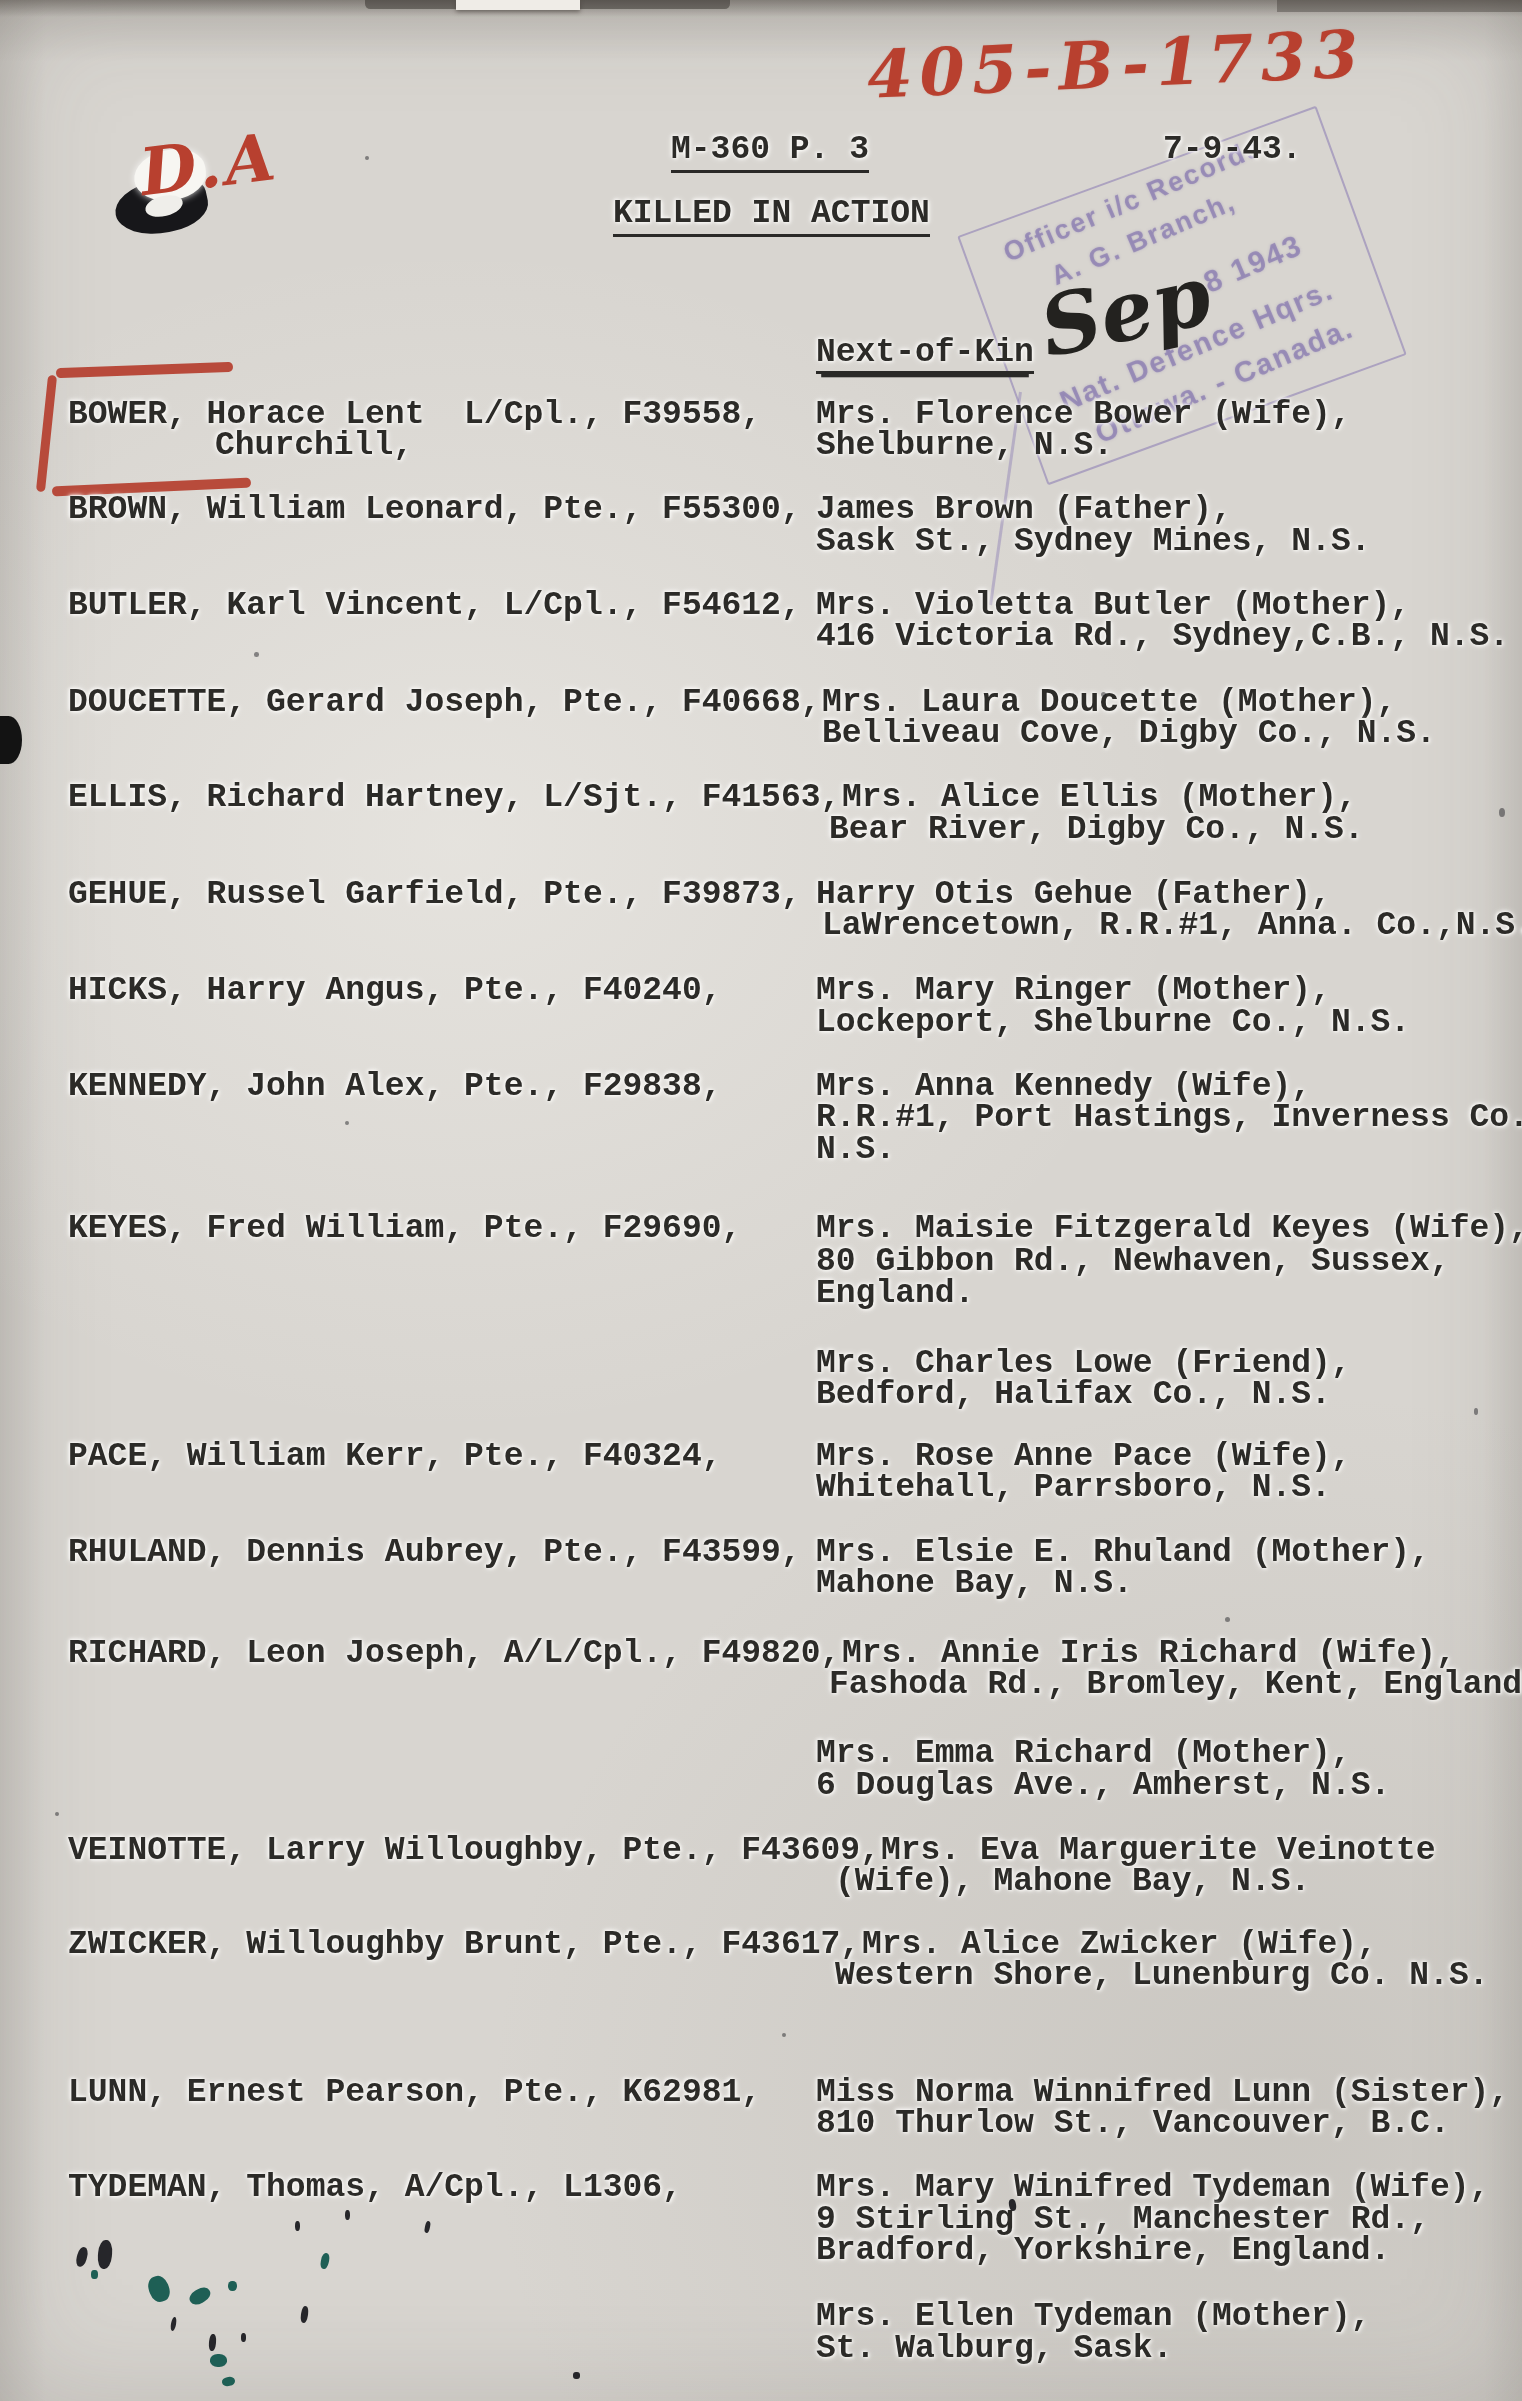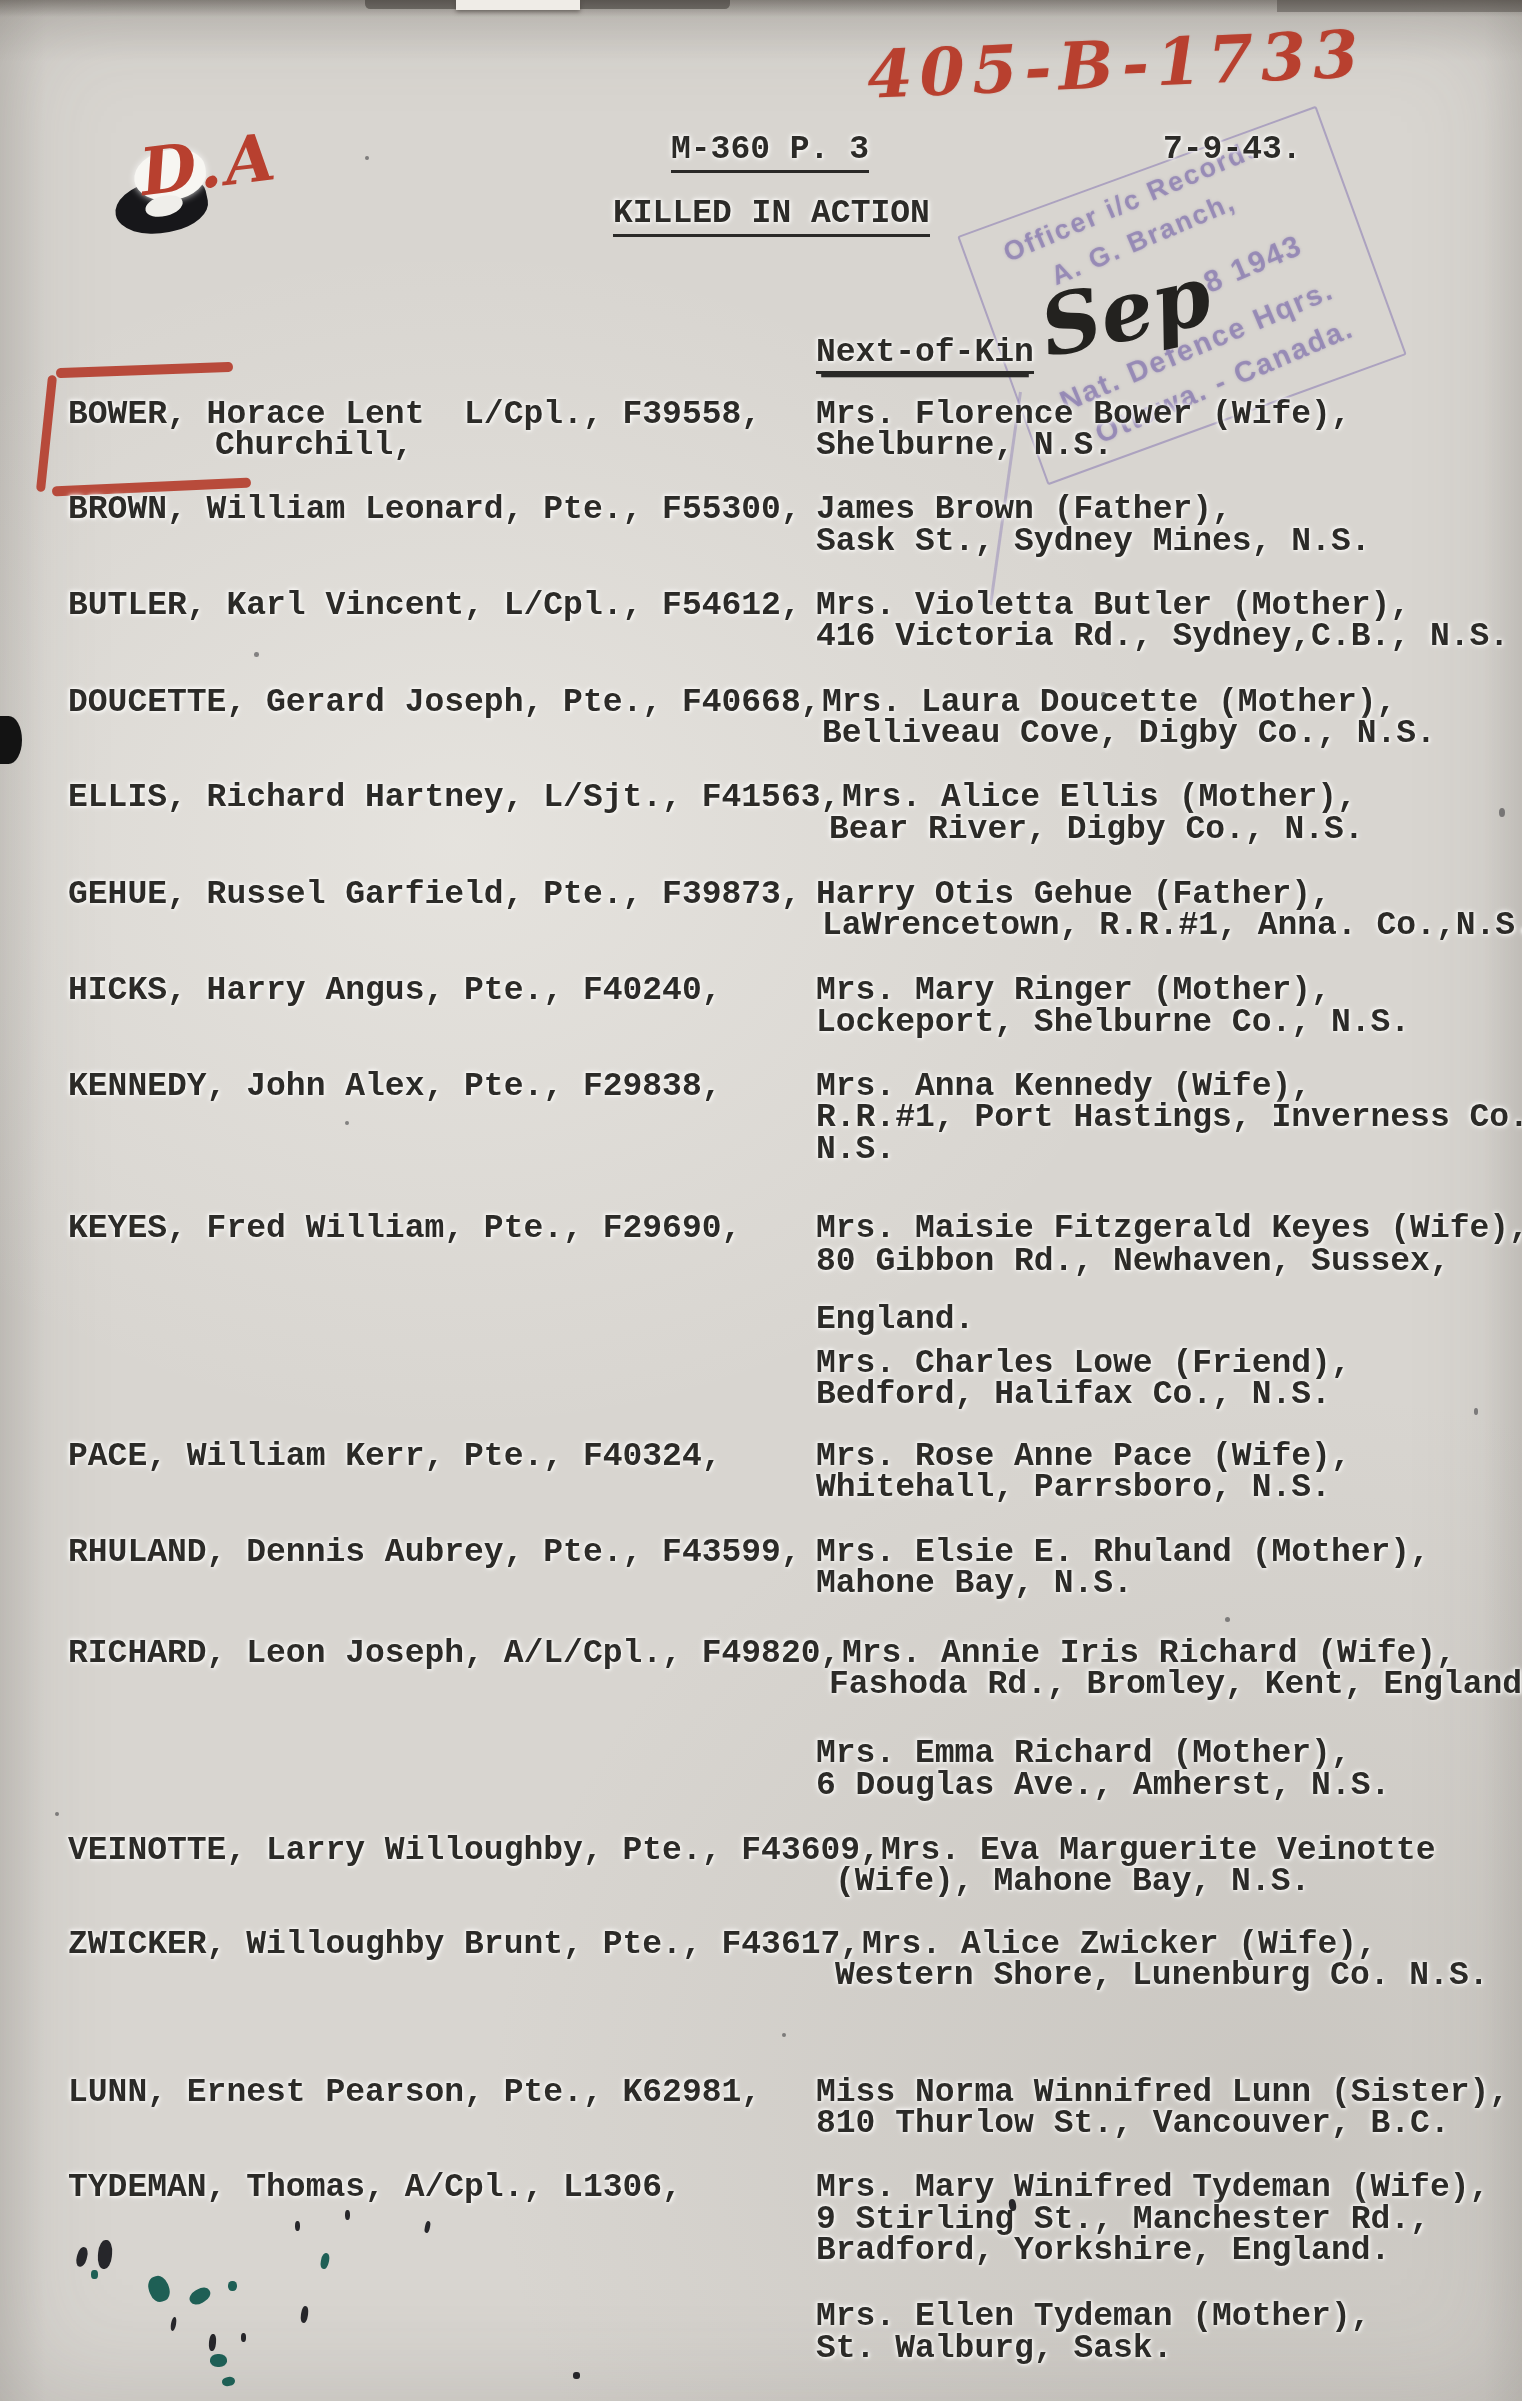--- a/index.html
+++ b/index.html
@@ -131,21 +131,21 @@
       <div class="tline" style="left: 68px; top: 974px;">HICKS, Harry Angus, Pte., F40240,</div>
       <div class="tline" style="left: 816px; top: 974px;">Mrs. Mary Ringer (Mother),</div>
       <div class="tline" style="left: 816px; top: 1006px;">Lockeport, Shelburne Co., N.S.</div>
       <div class="tline" style="left: 68px; top: 1070px;">KENNEDY, John Alex, Pte., F29838,</div>
       <div class="tline" style="left: 816px; top: 1070px;">Mrs. Anna Kennedy (Wife),</div>
       <div class="tline" style="left: 816px; top: 1101px;">R.R.#1, Port Hastings, Inverness Co.,</div>
       <div class="tline" style="left: 816px; top: 1133px;">N.S.</div>
       <div class="tline" style="left: 68px; top: 1212px;">KEYES, Fred William, Pte., F29690,</div>
       <div class="tline" style="left: 816px; top: 1212px;">Mrs. Maisie Fitzgerald Keyes (Wife),</div>
       <div class="tline" style="left: 816px; top: 1245px;">80 Gibbon Rd., Newhaven, Sussex,</div>
-      <div class="tline" style="left: 816px; top: 1277px; margin-top: 26px;">England.</div>
+      <div class="tline" style="left: 816px; top: 1277px;">England.</div>
       <div class="tline" style="left: 816px; top: 1347px;">Mrs. Charles Lowe (Friend),</div>
       <div class="tline" style="left: 816px; top: 1378px;">Bedford, Halifax Co., N.S.</div>
       <div class="tline" style="left: 68px; top: 1440px;">PACE, William Kerr, Pte., F40324,</div>
       <div class="tline" style="left: 816px; top: 1440px;">Mrs. Rose Anne Pace (Wife),</div>
       <div class="tline" style="left: 816px; top: 1471px;">Whitehall, Parrsboro, N.S.</div>
       <div class="tline" style="left: 68px; top: 1536px;">RHULAND, Dennis Aubrey, Pte., F43599,</div>
       <div class="tline" style="left: 816px; top: 1536px;">Mrs. Elsie E. Rhuland (Mother),</div>
       <div class="tline" style="left: 816px; top: 1567px;">Mahone Bay, N.S.</div>
       <div class="tline" style="left: 68px; top: 1637px;">RICHARD, Leon Joseph, A/L/Cpl., F49820,</div>
       <div class="tline" style="left: 842px; top: 1637px;">Mrs. Annie Iris Richard (Wife),</div>

